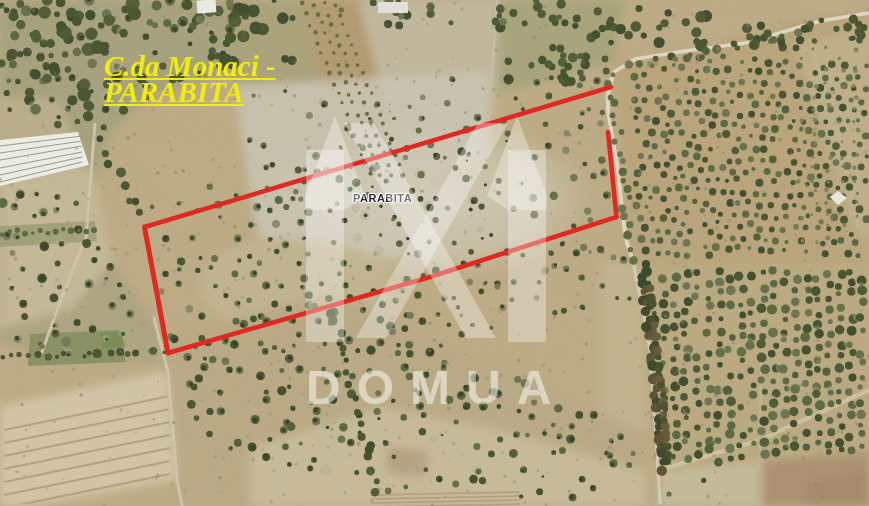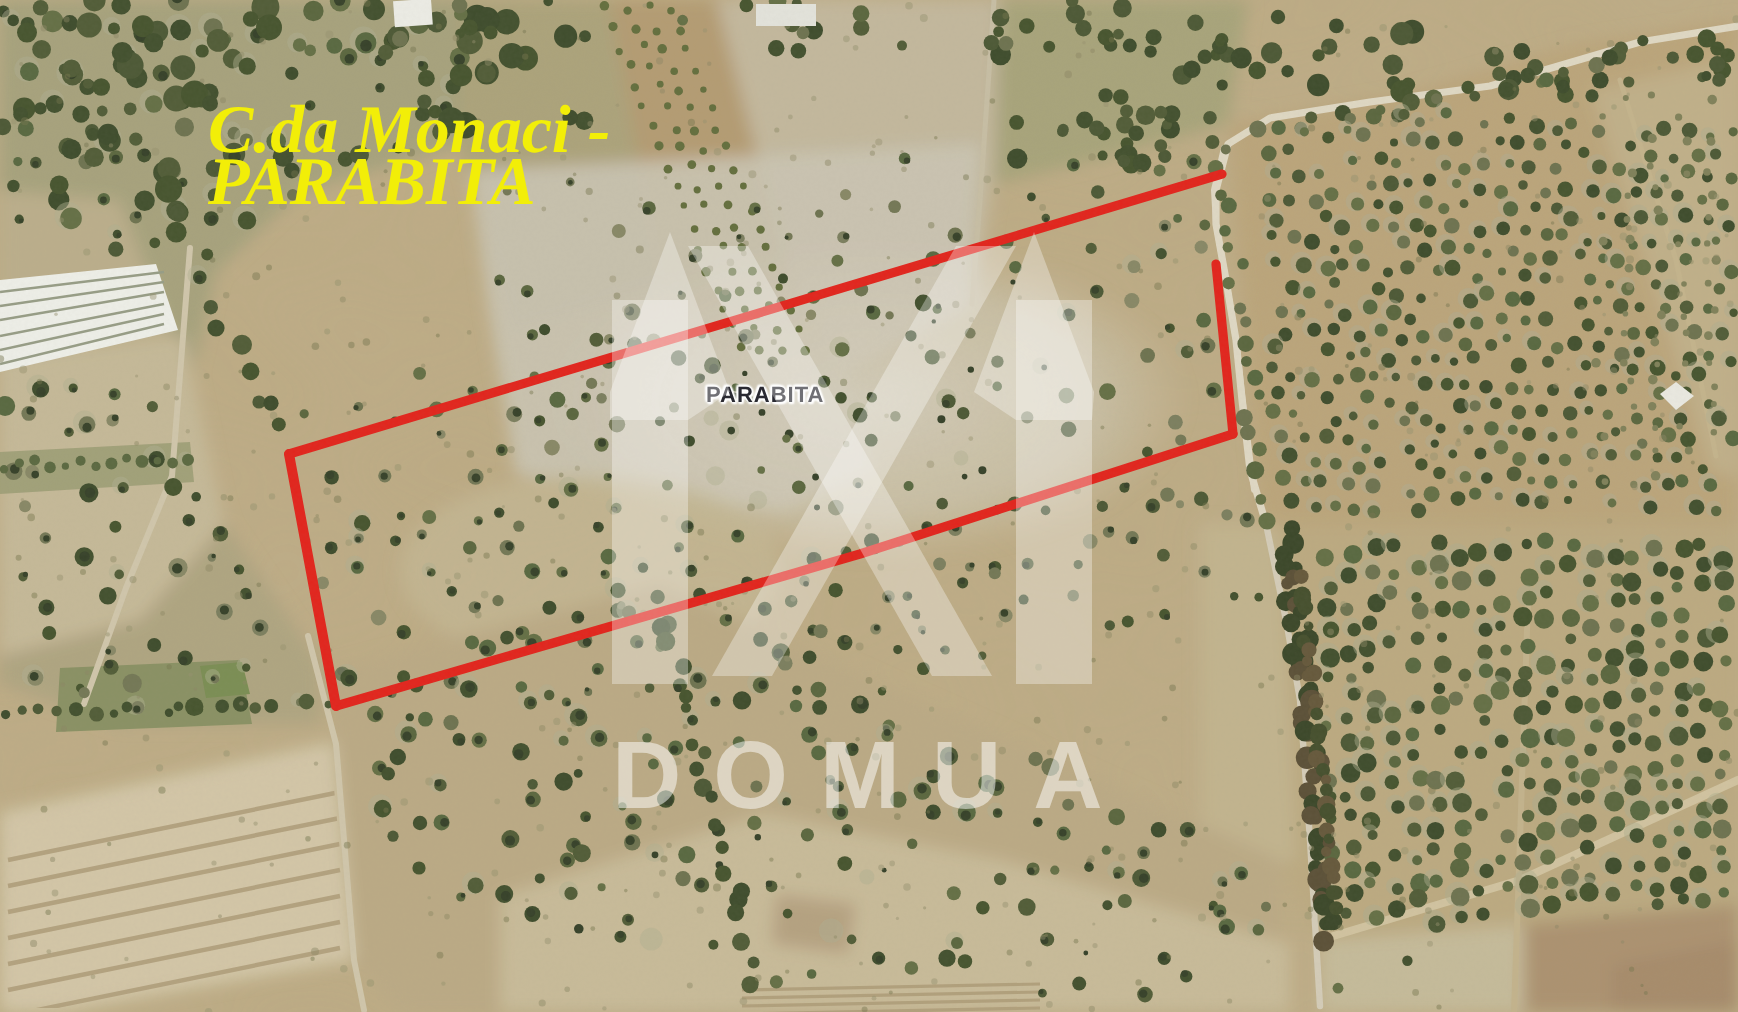--- a/index.html
+++ b/index.html
@@ -3098,13 +3098,13 @@
 
     <polygon points="344,123 374,123 496,338 466,338"></polygon>
 
     <polygon points="478,123 508,123 386,338 356,338"></polygon>
   </g>
 
   <text x="306" y="404" font-family="Liberation Sans, sans-serif" font-size="48" font-weight="bold" letter-spacing="16" fill="#ffffff" fill-opacity="0.5">DOMUA</text>
 </svg>
 
 <div style="position:absolute; left:104px; top:53px; font-family:'Liberation Serif', serif;
-  font-style:italic; font-weight:bold; font-size:34px; line-height:26px; color:#f2ee08;">C.da Monaci -<br>PARABITA</div>
+  font-style:italic; font-weight:bold; font-size:29px; line-height:26px; color:#f2ee08;text-decoration:underline;">C.da Monaci -<br>PARABITA</div>
 
 </body></html>

